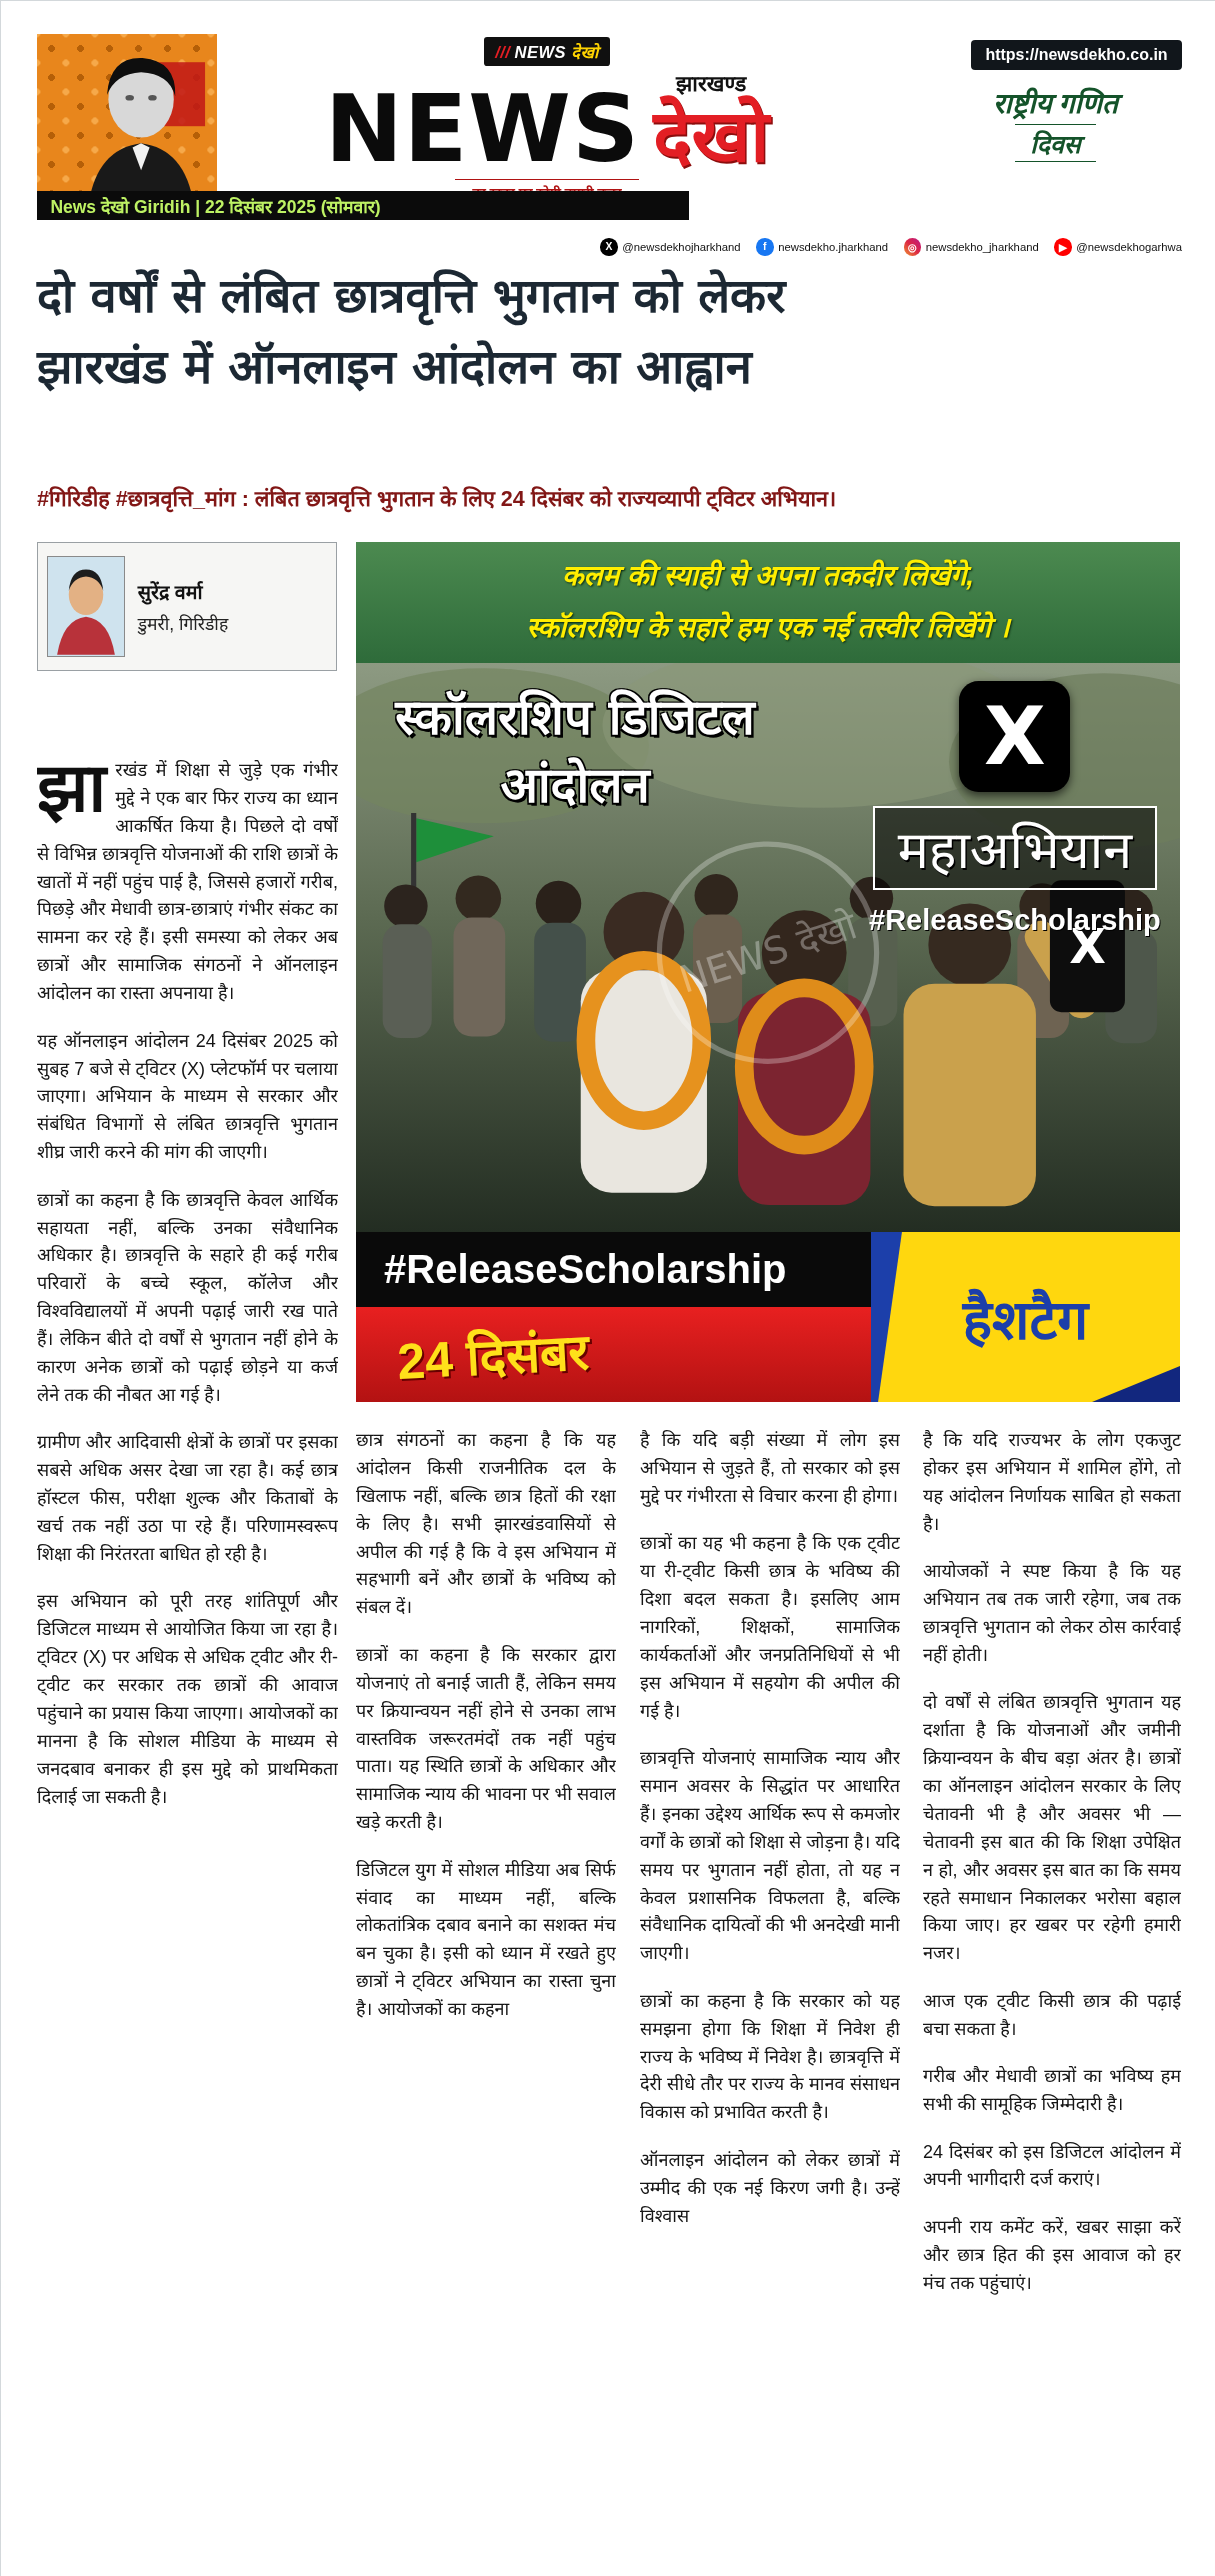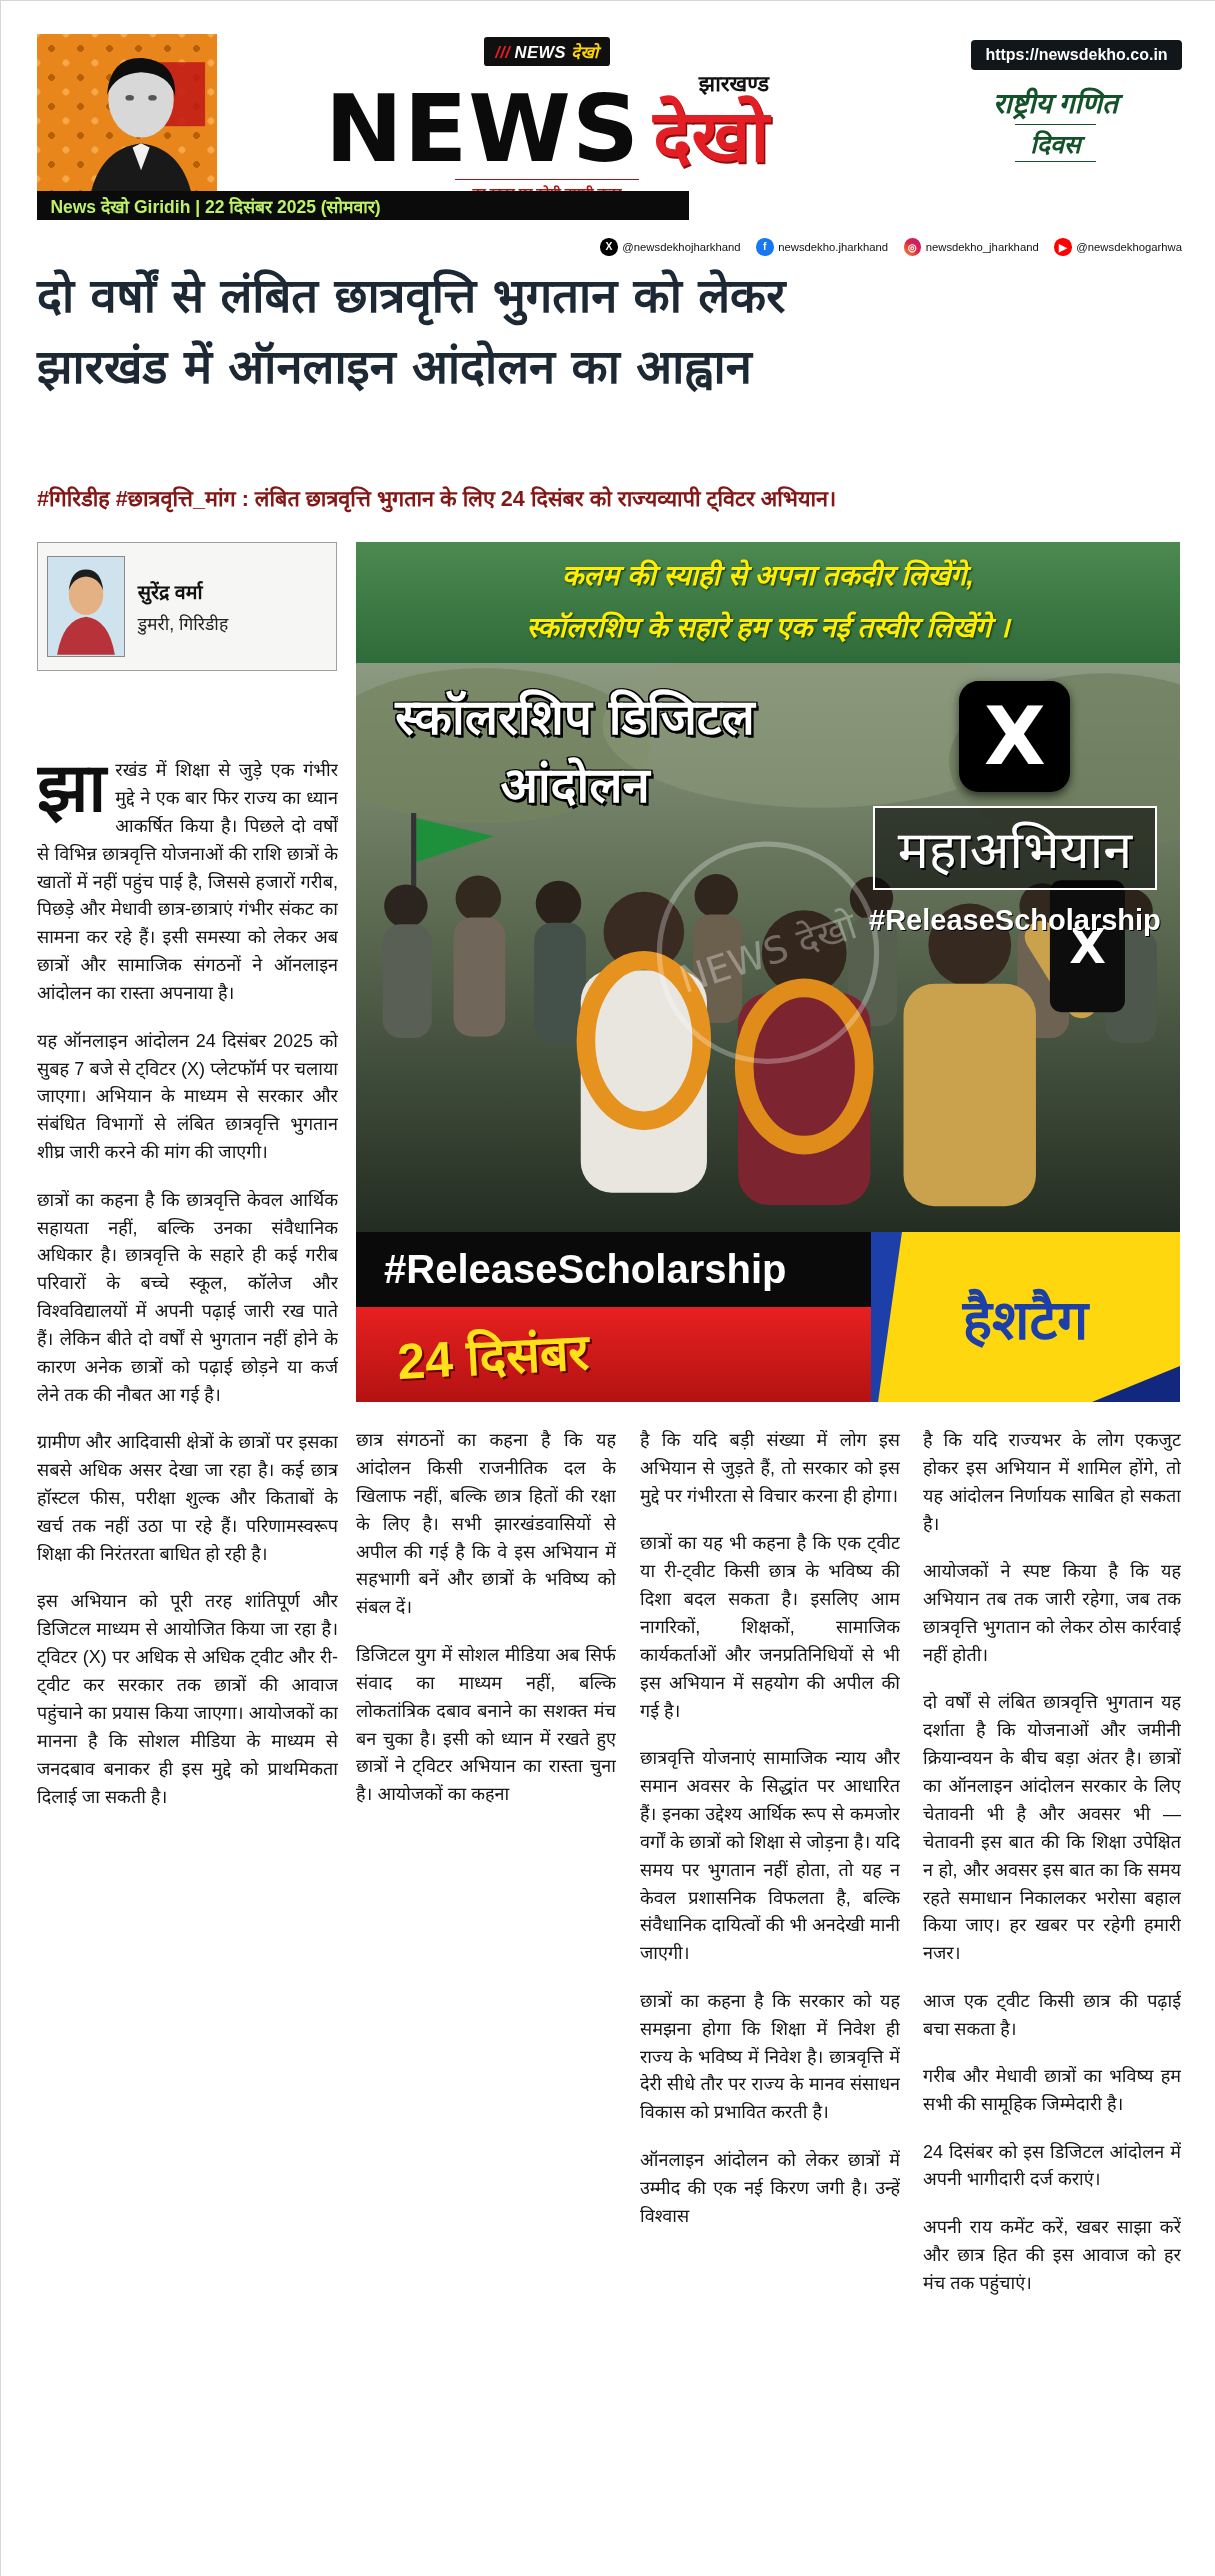--- a/index.html
+++ b/index.html
@@ -17,21 +17,21 @@
   .portrait svg { position:absolute; right:5.2px; bottom:0; height:92%; }
 
   .brand { position:absolute; left:247px; top:36px; width:598px; text-align:center; }
   .mini-logo { display:inline-block; background:#101010; color:#fff; font-style:italic;
     font-weight:bold; padding:3.1px 11.3px; font-size:16.5px; border-radius:3.1px; letter-spacing:0.5px;}
   .mini-logo .stripes { color:#e31e24; margin-right:4.1px; }
   .mini-logo .dekho { color:#ffd400; margin-left:5.2px; }
   .big-row { display:flex; align-items:flex-end; justify-content:center; gap:13.4px; margin-top:2.1px; }
   .news-big { font-size:93px; font-weight:900; color:#0b0b0b; line-height:1;
     font-family:"DejaVu Sans", sans-serif; letter-spacing:1px; }
-  .dekho-wrap { display:flex; flex-direction:column; align-items:flex-end; }
+  .dekho-wrap { display:flex; flex-direction:column; align-items:center; }
   .jharkhand { font-size:21.6px; font-weight:bold; color:#111; }
   .dekho-big { font-size:72px; font-weight:900; color:#e31e24; line-height:1.1;
     text-shadow:1.5px 1.5px 0 #8c0d0d; }
   .tagline { margin-top:3px; display:inline-block; border-top:1.5px solid #b01313;
     border-bottom:1.5px solid #b01313; color:#b01313; font-size:14px; font-weight:bold;
     padding:2.1px 17.5px; }
 
   .url-pill { position:absolute; right:33px; top:39px; background:#11161b; color:#fff;
     font-weight:bold; font-size:16px; padding:6.2px 14.4px; border-radius:4.1px; }
   .math-day { position:absolute; right:46px; top:82px; width:227px; text-align:center;
@@ -278,20 +278,21 @@
   <div class="article-col col1">
     <p><span class="dropcap">झा</span><span>रखंड में शिक्षा से जुड़े एक गंभीर मुद्दे ने एक बार फिर राज्य का ध्यान आकर्षित किया है। पिछले दो वर्षों से विभिन्न छात्रवृत्ति योजनाओं की राशि छात्रों के खातों में नहीं पहुंच पाई है, जिससे हजारों गरीब, पिछड़े और मेधावी छात्र-छात्राएं गंभीर संकट का सामना कर रहे हैं। इसी समस्या को लेकर अब छात्रों और सामाजिक संगठनों ने ऑनलाइन आंदोलन का रास्ता अपनाया है।</span></p>
     <p>यह ऑनलाइन आंदोलन 24 दिसंबर 2025 को सुबह 7 बजे से ट्विटर (X) प्लेटफॉर्म पर चलाया जाएगा। अभियान के माध्यम से सरकार और संबंधित विभागों से लंबित छात्रवृत्ति भुगतान शीघ्र जारी करने की मांग की जाएगी।</p>
     <p>छात्रों का कहना है कि छात्रवृत्ति केवल आर्थिक सहायता नहीं, बल्कि उनका संवैधानिक अधिकार है। छात्रवृत्ति के सहारे ही कई गरीब परिवारों के बच्चे स्कूल, कॉलेज और विश्वविद्यालयों में अपनी पढ़ाई जारी रख पाते हैं। लेकिन बीते दो वर्षों से भुगतान नहीं होने के कारण अनेक छात्रों को पढ़ाई छोड़ने या कर्ज लेने तक की नौबत आ गई है।</p>
     <p>ग्रामीण और आदिवासी क्षेत्रों के छात्रों पर इसका सबसे अधिक असर देखा जा रहा है। कई छात्र हॉस्टल फीस, परीक्षा शुल्क और किताबों के खर्च तक नहीं उठा पा रहे हैं। परिणामस्वरूप शिक्षा की निरंतरता बाधित हो रही है।</p>
     <p>इस अभियान को पूरी तरह शांतिपूर्ण और डिजिटल माध्यम से आयोजित किया जा रहा है। ट्विटर (X) पर अधिक से अधिक ट्वीट और री-ट्वीट कर सरकार तक छात्रों की आवाज पहुंचाने का प्रयास किया जाएगा। आयोजकों का मानना है कि सोशल मीडिया के माध्यम से जनदबाव बनाकर ही इस मुद्दे को प्राथमिकता दिलाई जा सकती है।</p>
   </div>
 
   <div class="article-col col2">
     <p>छात्र संगठनों का कहना है कि यह आंदोलन किसी राजनीतिक दल के खिलाफ नहीं, बल्कि छात्र हितों की रक्षा के लिए है। सभी झारखंडवासियों से अपील की गई है कि वे इस अभियान में सहभागी बनें और छात्रों के भविष्य को संबल दें।</p>
+    <p>छात्रों का कहना है कि सरकार द्वारा योजनाएं तो बनाई जाती हैं, लेकिन समय पर क्रियान्वयन नहीं होने से उनका लाभ वास्तविक जरूरतमंदों तक नहीं पहुंच पाता। यह स्थिति छात्रों के अधिकार और सामाजिक न्याय की भावना पर भी सवाल खड़े करती है।</p>
     <p>डिजिटल युग में सोशल मीडिया अब सिर्फ संवाद का माध्यम नहीं, बल्कि लोकतांत्रिक दबाव बनाने का सशक्त मंच बन चुका है। इसी को ध्यान में रखते हुए छात्रों ने ट्विटर अभियान का रास्ता चुना है। आयोजकों का कहना</p>
   </div>
 
   <div class="article-col col3">
     <p>है कि यदि बड़ी संख्या में लोग इस अभियान से जुड़ते हैं, तो सरकार को इस मुद्दे पर गंभीरता से विचार करना ही होगा।</p>
     <p>छात्रों का यह भी कहना है कि एक ट्वीट या री-ट्वीट किसी छात्र के भविष्य की दिशा बदल सकता है। इसलिए आम नागरिकों, शिक्षकों, सामाजिक कार्यकर्ताओं और जनप्रतिनिधियों से भी इस अभियान में सहयोग की अपील की गई है।</p>
     <p>छात्रवृत्ति योजनाएं सामाजिक न्याय और समान अवसर के सिद्धांत पर आधारित हैं। इनका उद्देश्य आर्थिक रूप से कमजोर वर्गों के छात्रों को शिक्षा से जोड़ना है। यदि समय पर भुगतान नहीं होता, तो यह न केवल प्रशासनिक विफलता है, बल्कि संवैधानिक दायित्वों की भी अनदेखी मानी जाएगी।</p>
     <p>छात्रों का कहना है कि सरकार को यह समझना होगा कि शिक्षा में निवेश ही राज्य के भविष्य में निवेश है। छात्रवृत्ति में देरी सीधे तौर पर राज्य के मानव संसाधन विकास को प्रभावित करती है।</p>
     <p>ऑनलाइन आंदोलन को लेकर छात्रों में उम्मीद की एक नई किरण जगी है। उन्हें विश्वास</p>
   </div>

